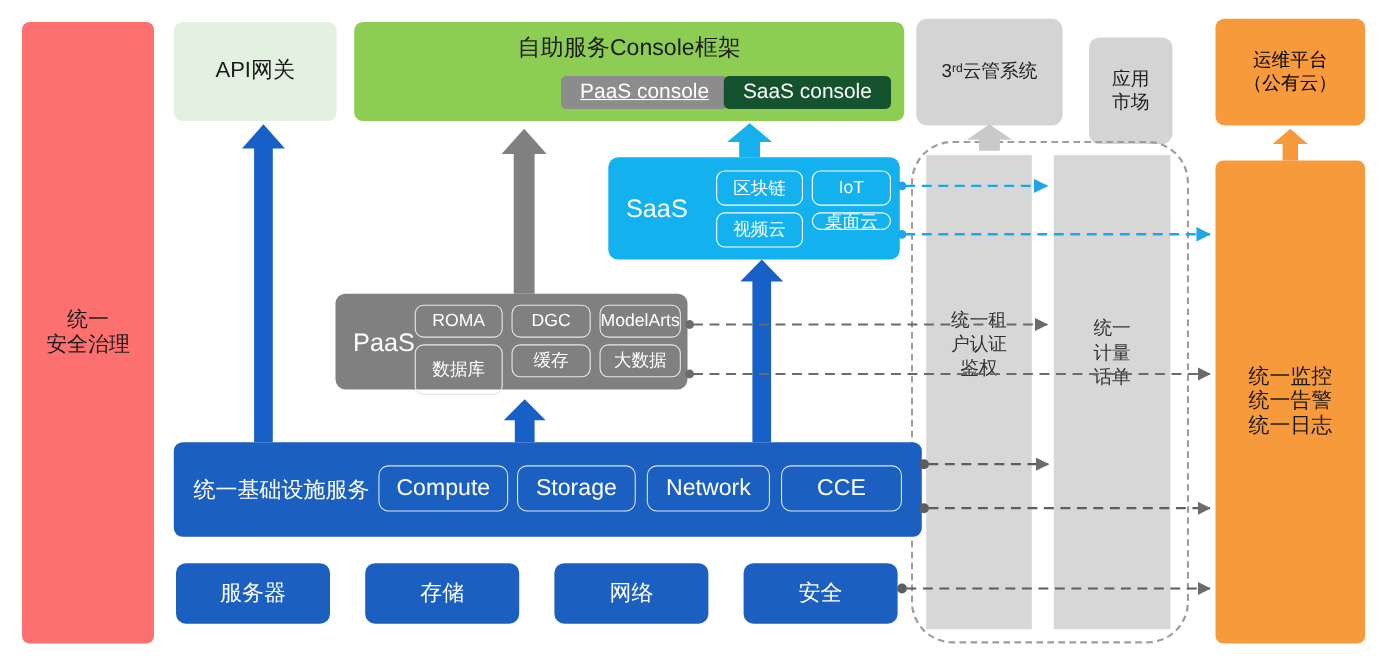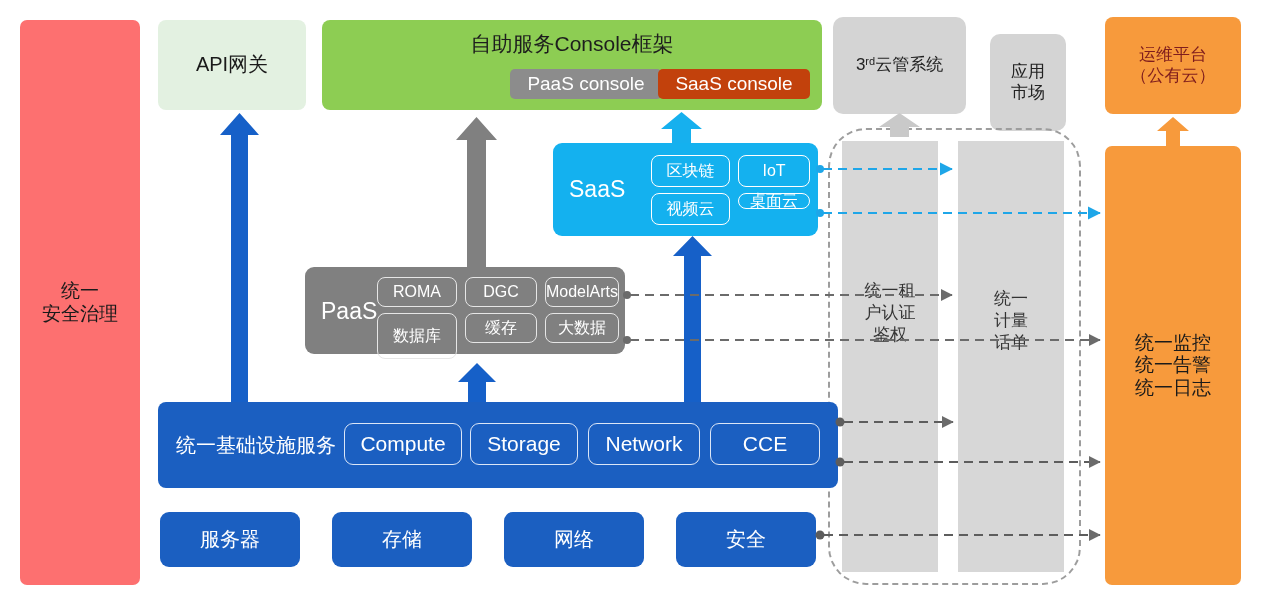--- a/index.html
+++ b/index.html
@@ -7,27 +7,27 @@
   #stage{position:relative;width:1265px;height:605px;background:#fff;overflow:hidden;}
   .abs{position:absolute;box-sizing:border-box;}
   .ctr{display:flex;align-items:center;justify-content:center;text-align:center;line-height:1.18;}
 
   
   .col-red{background:#fd7070;border-radius:7px;color:#1a1a1a;font-size:19px;font-weight:400;}
   .col-orange{background:#f79a3c;border-radius:7px;color:#1a1a1a;font-size:19px;}
   .card-apigw{background:#e3f1e1;border-radius:8px;color:#1a1a1a;font-size:20px;}
   .card-console{background:#8dcd53;border-radius:8px;}
   .card-gray{background:#d4d4d4;border-radius:10px;color:#222;font-size:17px;}
-  .card-orange-top{background:#f79a3c;border-radius:8px;color:#7f1d1d;font-size:17px;}
+  .card-orange-top{background:#f79a3c;border-radius:8px;color:#000000;font-size:17px;}
 
   
   .chip{border-radius:5px;display:flex;align-items:center;justify-content:center;font-size:19px;color:#fff;}
   .chip-iaas{background:#1660c8;}
   .chip-paas{background:#8c8c8c;}
-  .chip-saas{background:#c2410c;}
+  .chip-saas{background:#14532d;}
 
   
   .panel-saas{background:#14b1ef;border-radius:9px;}
   .panel-paas{background:#808080;border-radius:9px;}
   .panel-infra{background:#1b5fc1;border-radius:8px;}
   .panel-label{color:#fff;font-size:23px;display:flex;align-items:center;}
   .panel-label-cn{color:#fff;font-size:20px;display:flex;align-items:center;}
 
   .pill{border:1.6px solid #ffffff;border-radius:8px;display:flex;align-items:center;justify-content:center;color:#fff;font-size:16px;background:transparent;}
   .pill-gray{border:1.6px solid #e6e6e6;}
@@ -51,21 +51,21 @@
     <div>统一</div>
     <div>安全治理</div>
   </div>
 
   <div class="abs card-apigw ctr" style="left:158px;top:20px;width:148px;height:90px;">
     <span>API网关</span>
   </div>
 
   <div class="abs card-console" style="left:322px;top:20px;width:500px;height:90px;">
     <div class="abs ctr" style="left:0;top:8px;width:500px;height:32px;font-size:21px;color:#1d1d1d;">自助服务Console框架</div>
-    <div class="abs chip chip-paas" style="left:188px;top:49px;width:152px;height:30px;">
+    <div class="abs chip chip-paas" style="left:188px;top:49px;width:152px;height:30px;text-decoration:underline;">
       <span>PaaS console</span>
     </div>
     <div class="abs chip chip-saas" style="left:336px;top:49px;width:152px;height:30px;">
       <span>SaaS console</span>
     </div>
   </div>
 
   <div class="abs card-gray ctr" style="left:833px;top:17px;width:133px;height:97px;"></div>
 
   <div class="abs ctr" style="left:833px;top:17px;width:133px;height:97px;font-size:17px;color:#222;pointer-events:none;">

